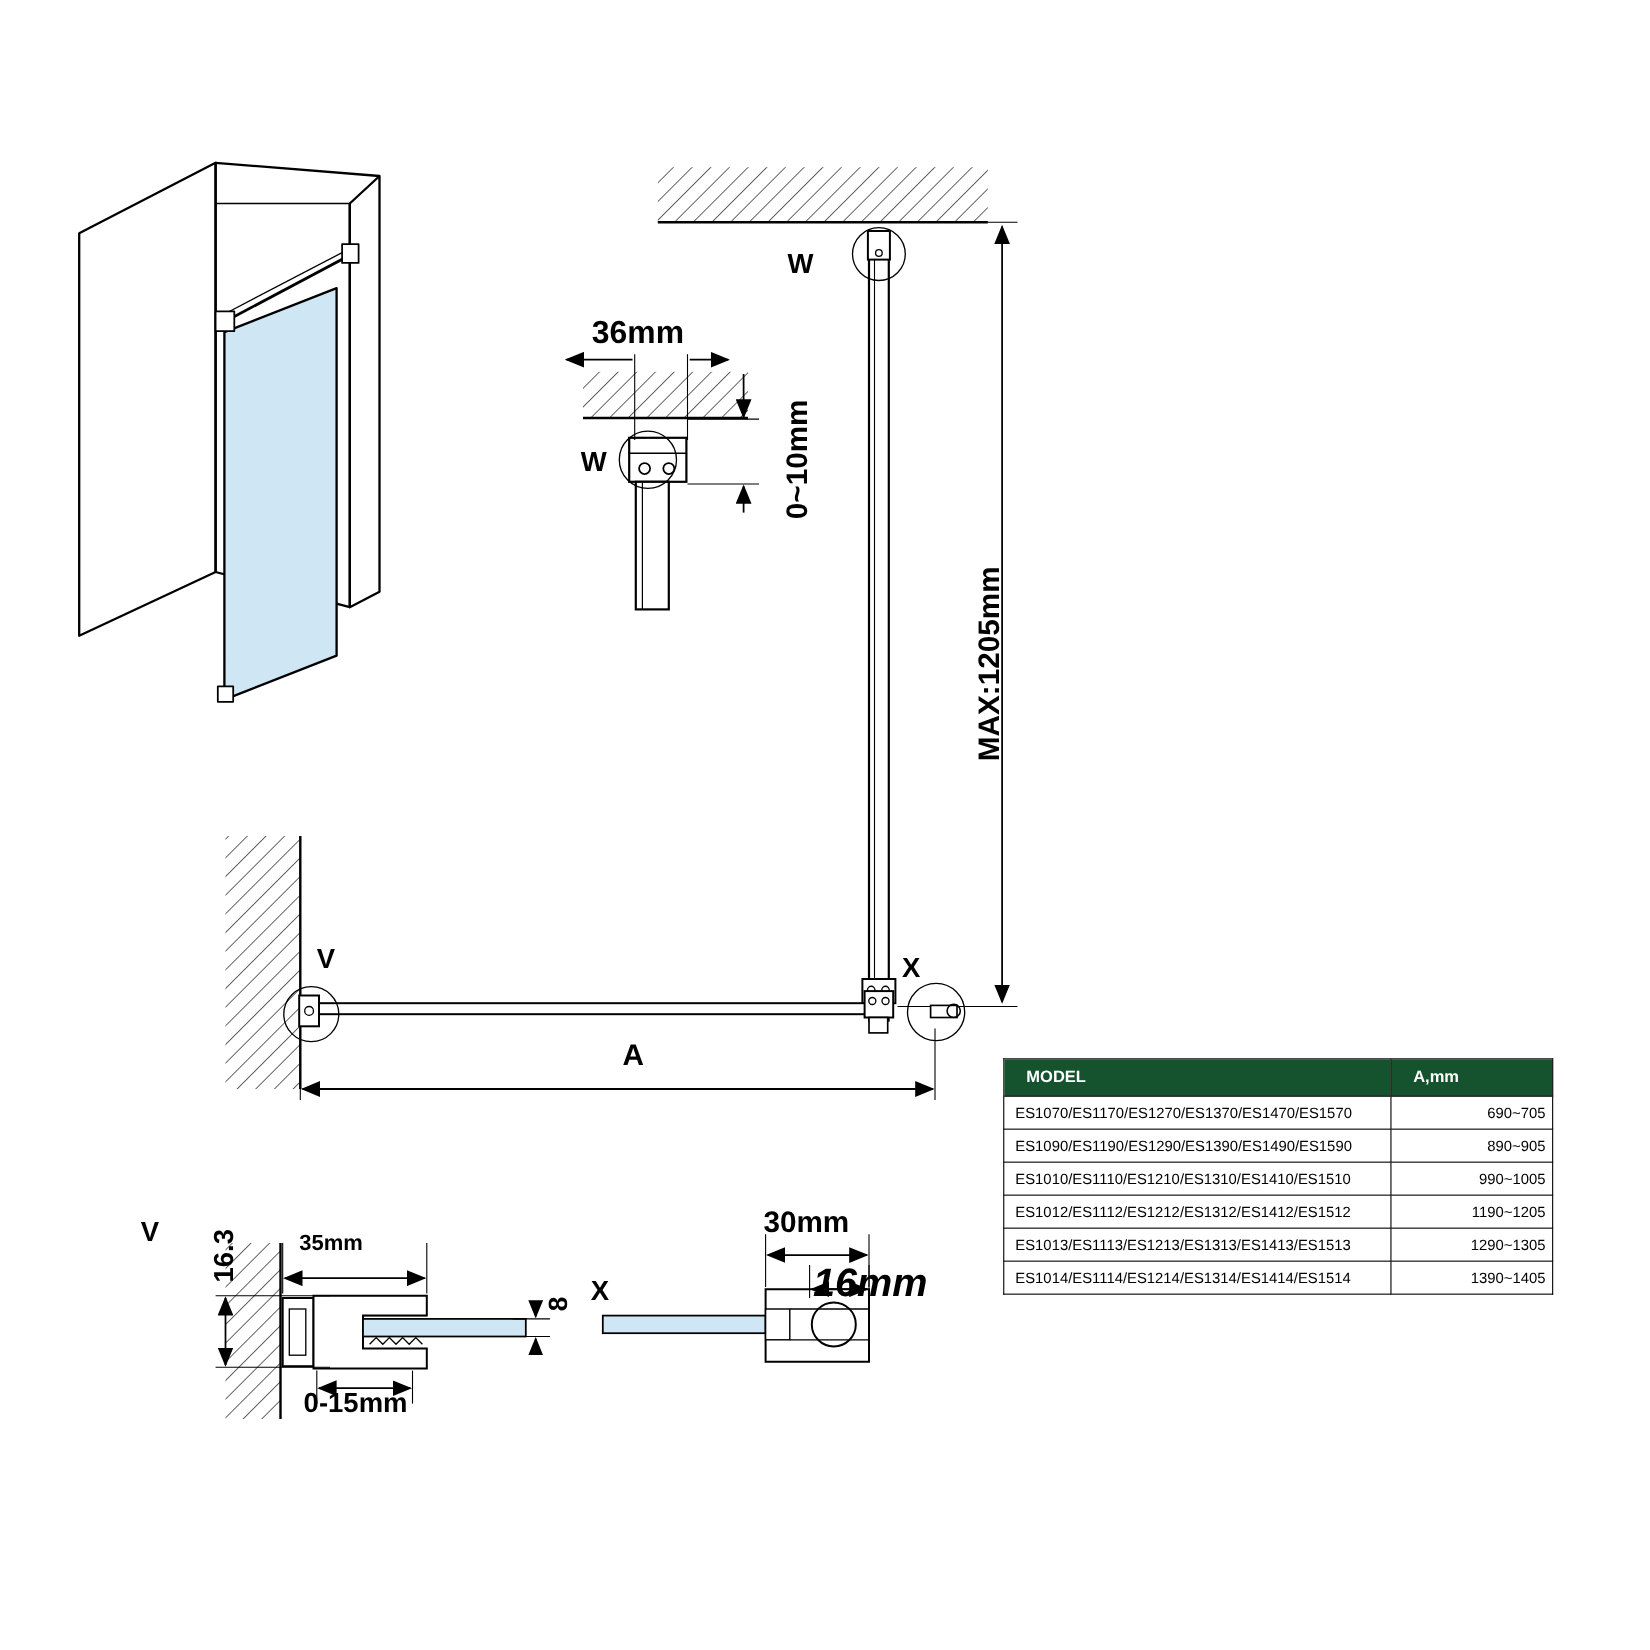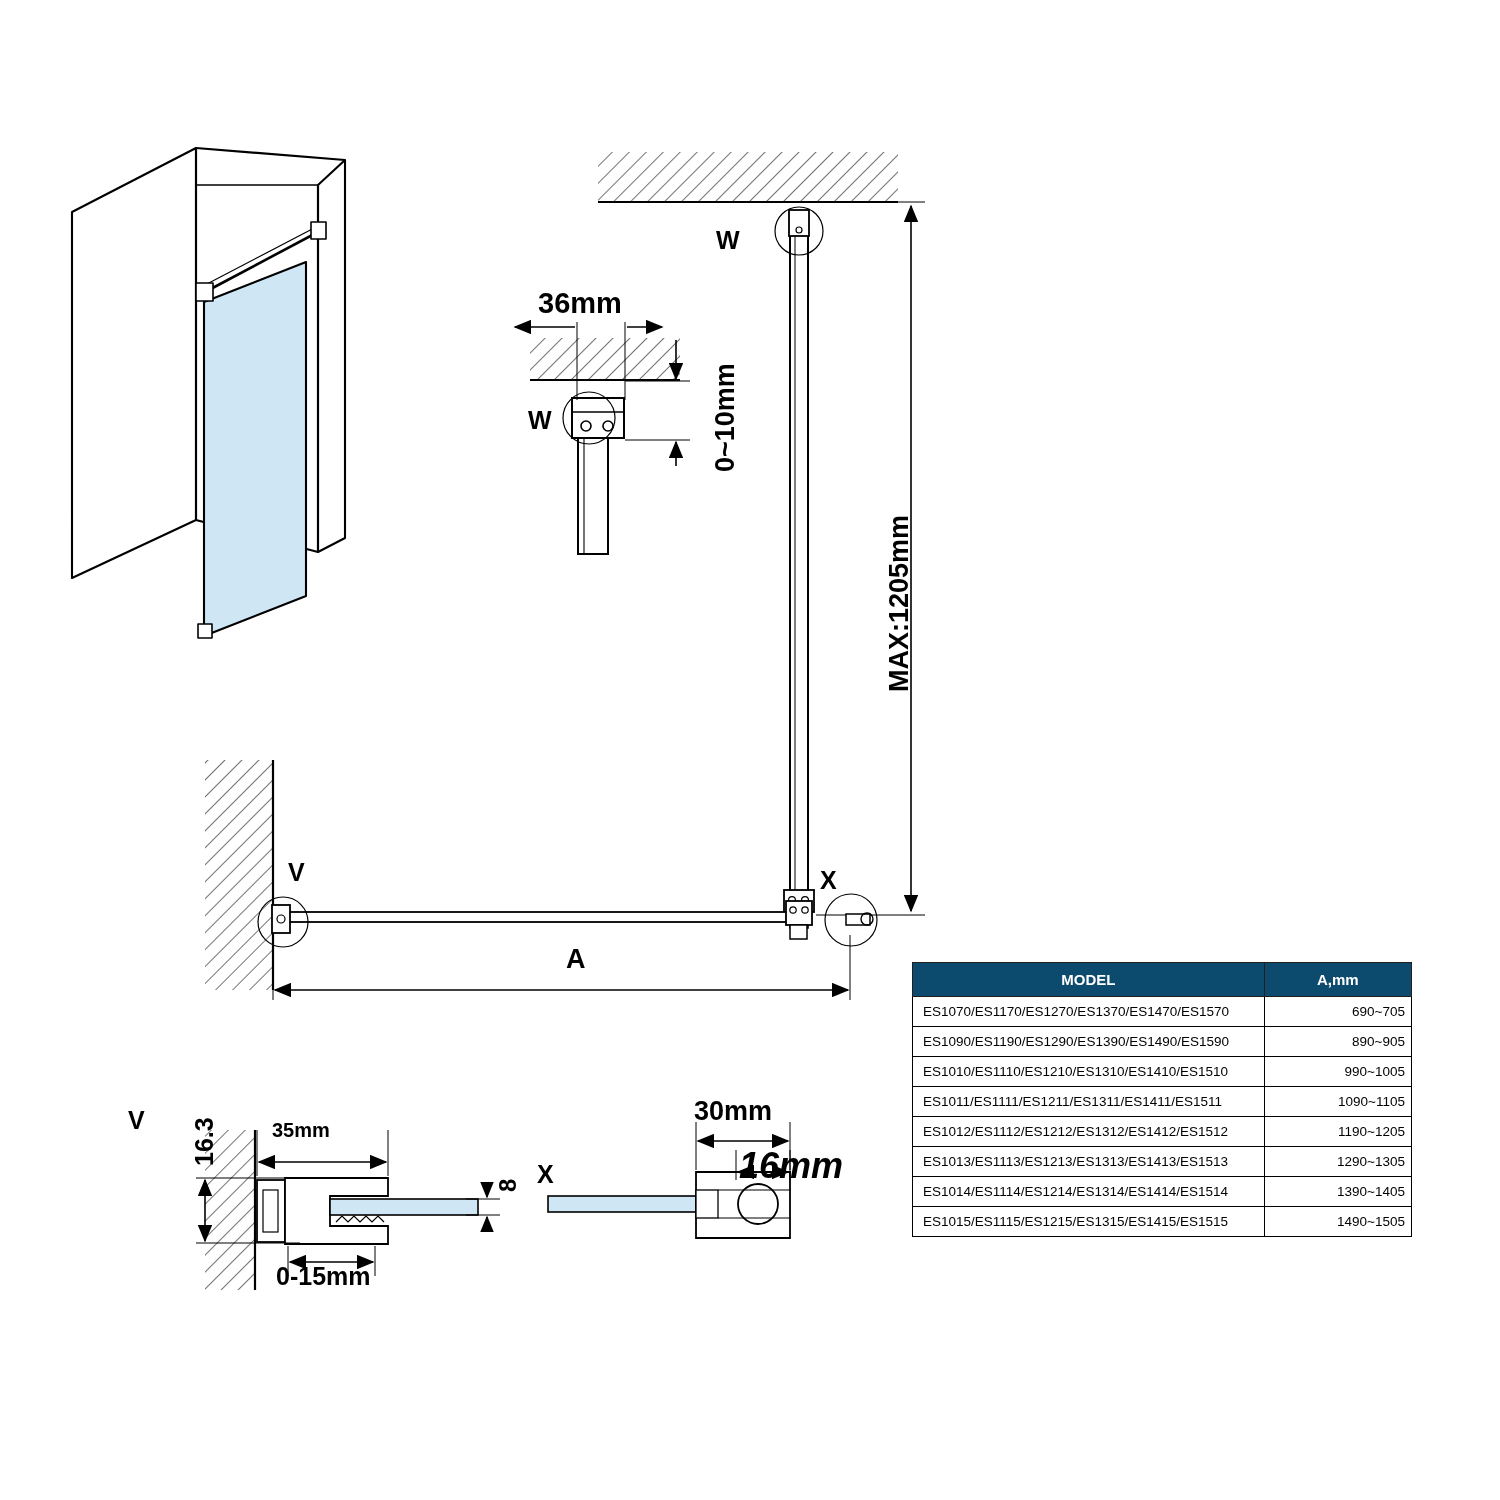--- a/index.html
+++ b/index.html
@@ -38,27 +38,27 @@
   #spec-table {
     position: absolute;
     left: 912px;
     top: 962px;
     width: 500px;
     border-collapse: collapse;
     font-family: "Liberation Sans", sans-serif;
     background: #ffffff;
   }
   #spec-table th {
-    background: #0c4a6e;
+    background: #14532d;
     color: #ffffff;
     font-size: 15px;
     font-weight: bold;
-    padding: 8px 0;
+    padding: 8px 20px;
     border: 1px solid #231f20;
-    text-align: center;
+    text-align: left;
   }
   #spec-table td {
     border: 1px solid #000000;
     font-size: 13.5px;
     color: #000000;
     padding: 7px 6px;
     text-align: right;
     white-space: nowrap;
   }
   #spec-table td.model {
@@ -287,35 +287,27 @@
         </tr>
         <tr>
           <td class="model">ES1090/ES1190/ES1290/ES1390/ES1490/ES1590</td>
           <td>890~905</td>
         </tr>
         <tr>
           <td class="model">ES1010/ES1110/ES1210/ES1310/ES1410/ES1510</td>
           <td>990~1005</td>
         </tr>
         <tr>
-          <td class="model">ES1011/ES1111/ES1211/ES1311/ES1411/ES1511</td>
-          <td>1090~1105</td>
-        </tr>
-        <tr>
           <td class="model">ES1012/ES1112/ES1212/ES1312/ES1412/ES1512</td>
           <td>1190~1205</td>
         </tr>
         <tr>
           <td class="model">ES1013/ES1113/ES1213/ES1313/ES1413/ES1513</td>
           <td>1290~1305</td>
         </tr>
         <tr>
           <td class="model">ES1014/ES1114/ES1214/ES1314/ES1414/ES1514</td>
           <td>1390~1405</td>
         </tr>
-        <tr>
-          <td class="model">ES1015/ES1115/ES1215/ES1315/ES1415/ES1515</td>
-          <td>1490~1505</td>
-        </tr>
       </tbody>
   </table>
 
 </div>
 
 </body></html>

